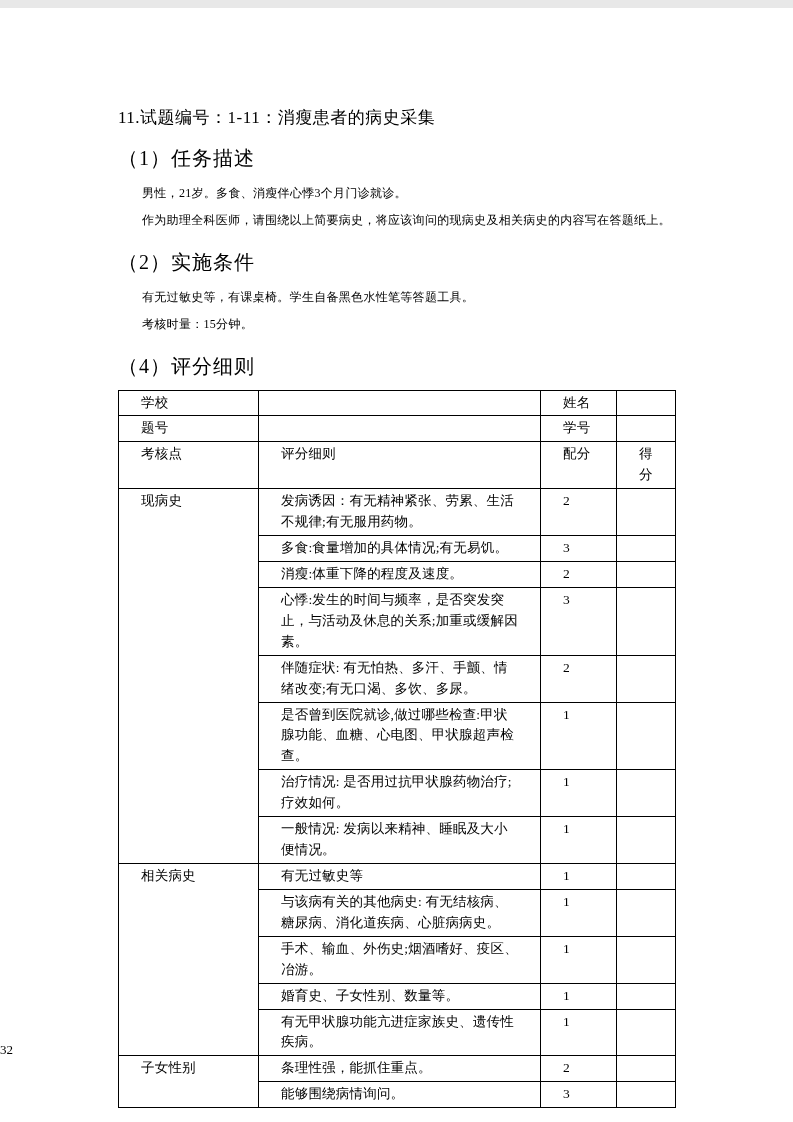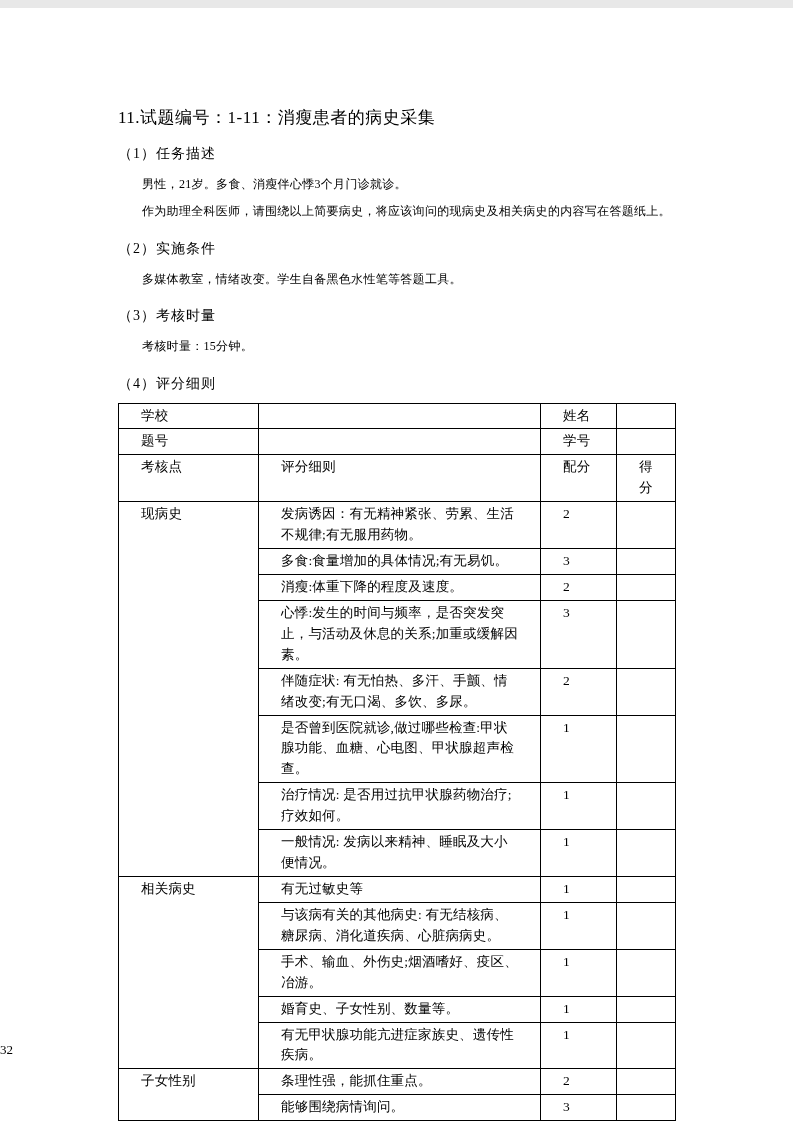--- a/index.html
+++ b/index.html
@@ -14,21 +14,21 @@
     font-family: "Liberation Serif", "DejaVu Serif", serif;
     color: #000000;
   }
   .doc-title {
     font-size: 17px;
     font-weight: normal;
     margin: 0 0 14px 0;
     letter-spacing: 0.5px;
   }
   .section-heading {
-    font-size: 14px;
+    font-size: 20px;
     margin: 16px 0 10px 0;
     letter-spacing: 1px;
   }
   .body-para {
     font-size: 12px;
     line-height: 1.95;
     text-indent: 2em;
     margin: 4px 0;
     letter-spacing: 0.3px;
   }
@@ -65,23 +65,22 @@
 
 <div class="page">
 
   <h1 class="doc-title">11.试题编号：1-11：消瘦患者的病史采集</h1>
 
   <div class="section-heading">（1）任务描述</div>
   <p class="body-para">男性，21岁。多食、消瘦伴心悸3个月门诊就诊。</p>
   <p class="body-para">作为助理全科医师，请围绕以上简要病史，将应该询问的现病史及相关病史的内容写在答题纸上。</p>
 
   <div class="section-heading">（2）实施条件</div>
-  <p class="body-para">多媒体教室，情绪改变。学生自备黑色水性笔等答题工具。</p>
+  <p class="body-para">有无过敏史等，有课桌椅。学生自备黑色水性笔等答题工具。</p>
 
-  <div class="section-heading">（3）考核时量</div>
   <p class="body-para">考核时量：15分钟。</p>
 
   <div class="section-heading">（4）评分细则</div>
 
   <table class="score-table">
     <colgroup>
         <col class="c1">
         <col class="c2">
         <col class="c3">
         <col class="c4">

